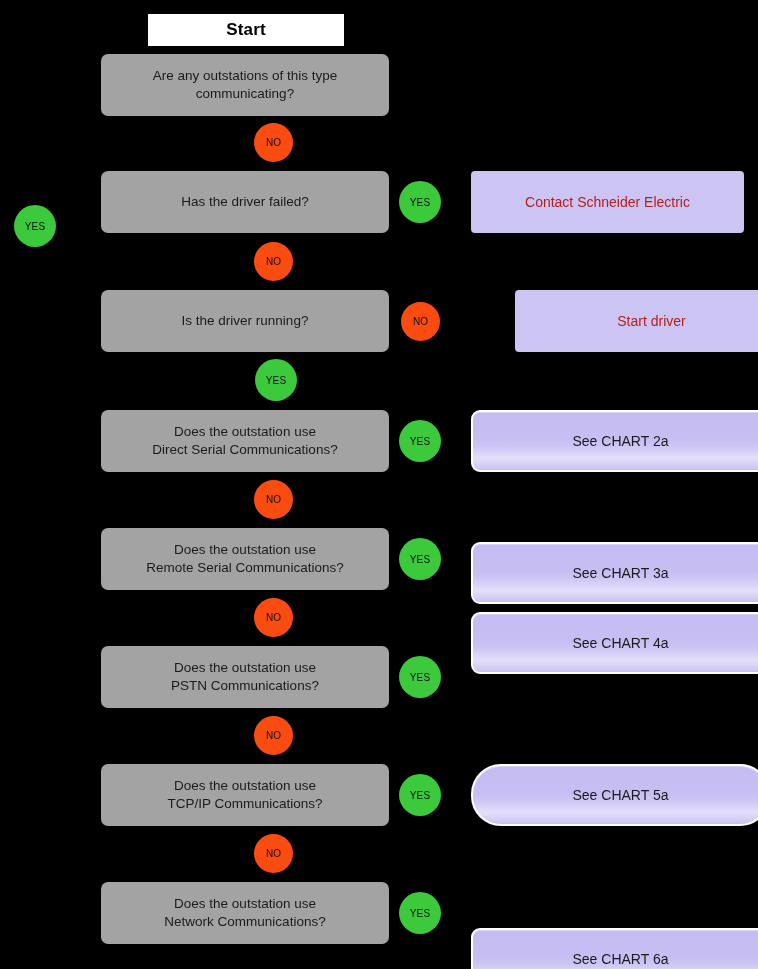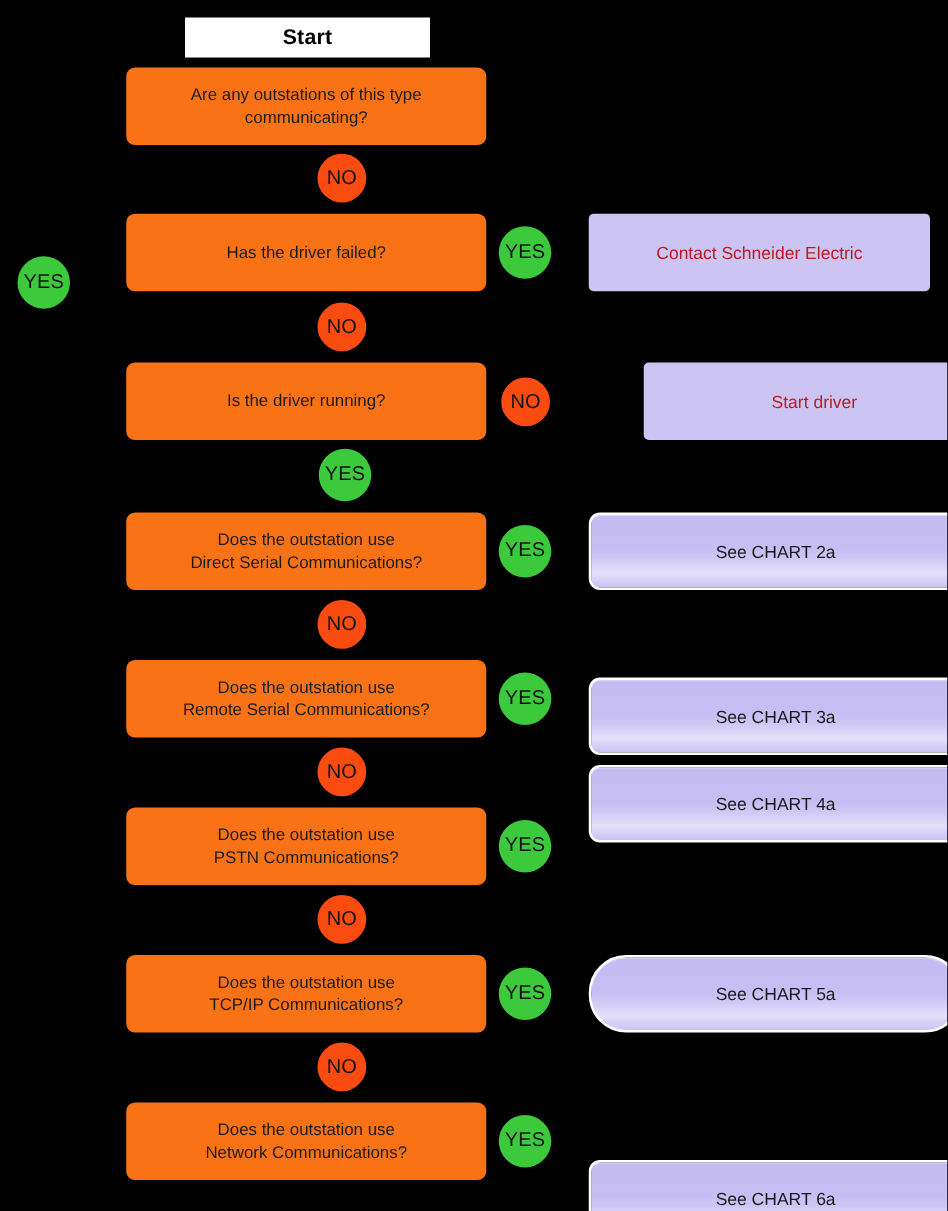--- a/index.html
+++ b/index.html
@@ -41,21 +41,21 @@
     font-size: 17px;
     font-weight: bold;
     letter-spacing: 0.2px;
   }
 
   
   .question-box {
     left: 101px;
     width: 288px;
     height: 62px;
-    background: #f97316;
+    background: #a3a3a3;
     color: #1b1b1b;
     font-size: 13.5px;
     border-radius: 7px;
     padding: 0 8px;
   }
   .question-box .txt {
     display: block;
     white-space: pre-line;
   }
 
@@ -95,21 +95,21 @@
   
   .bubble {
     position: absolute;
     box-sizing: border-box;
     width: 39px;
     height: 39px;
     border-radius: 50%;
     display: flex;
     align-items: center;
     justify-content: center;
-    font-size: 16px;
+    font-size: 10px;
     color: #111111;
     letter-spacing: 0.1px;
   }
   .bubble.yes { background: #3cc93c; }
   .bubble.no  { background: #fa4b10; }
   .bubble.wide { width: 42px; height: 42px; }
 </style>
 </head>
 <body>
 

